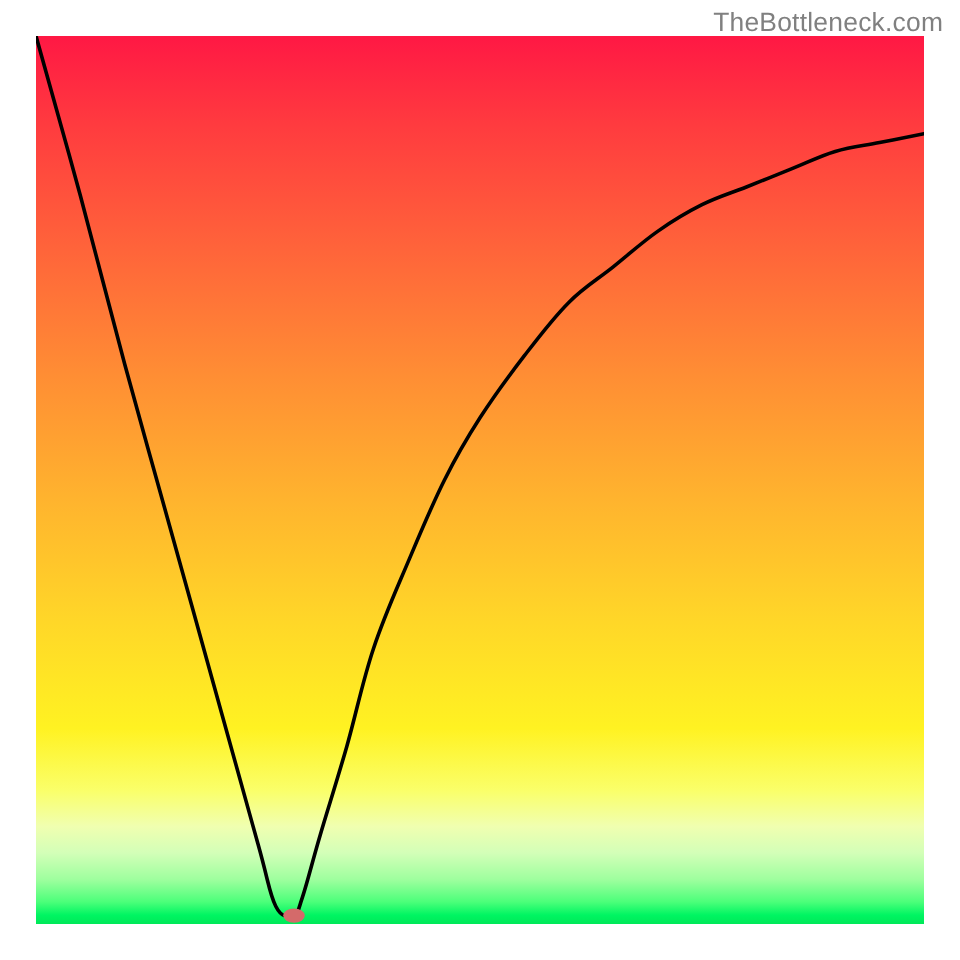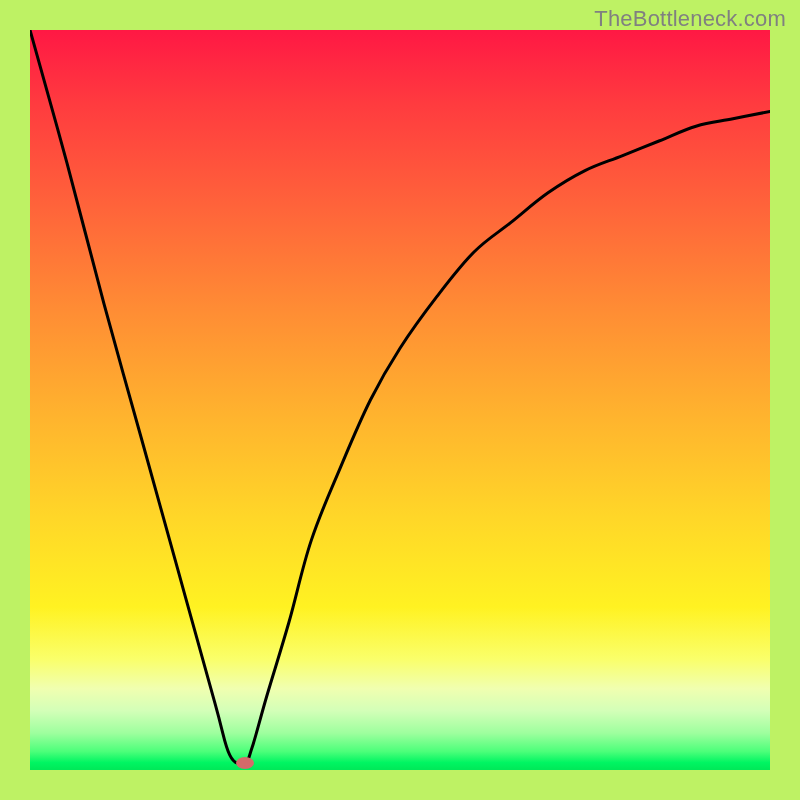--- a/index.html
+++ b/index.html
@@ -8,21 +8,21 @@
     width: 800px;
     height: 800px;
     overflow: hidden;
     background: #000;
     font-family: Arial, Helvetica, sans-serif;
   }
   .frame {
     position: relative;
     width: 800px;
     height: 800px;
-    background: #bef264;
+    background: #ffffff;
   }
   .plot-area {
     position: absolute;
     left: 30px;
     top: 30px;
     width: 740px;
     height: 740px;
     
     background: linear-gradient(
       to bottom,

